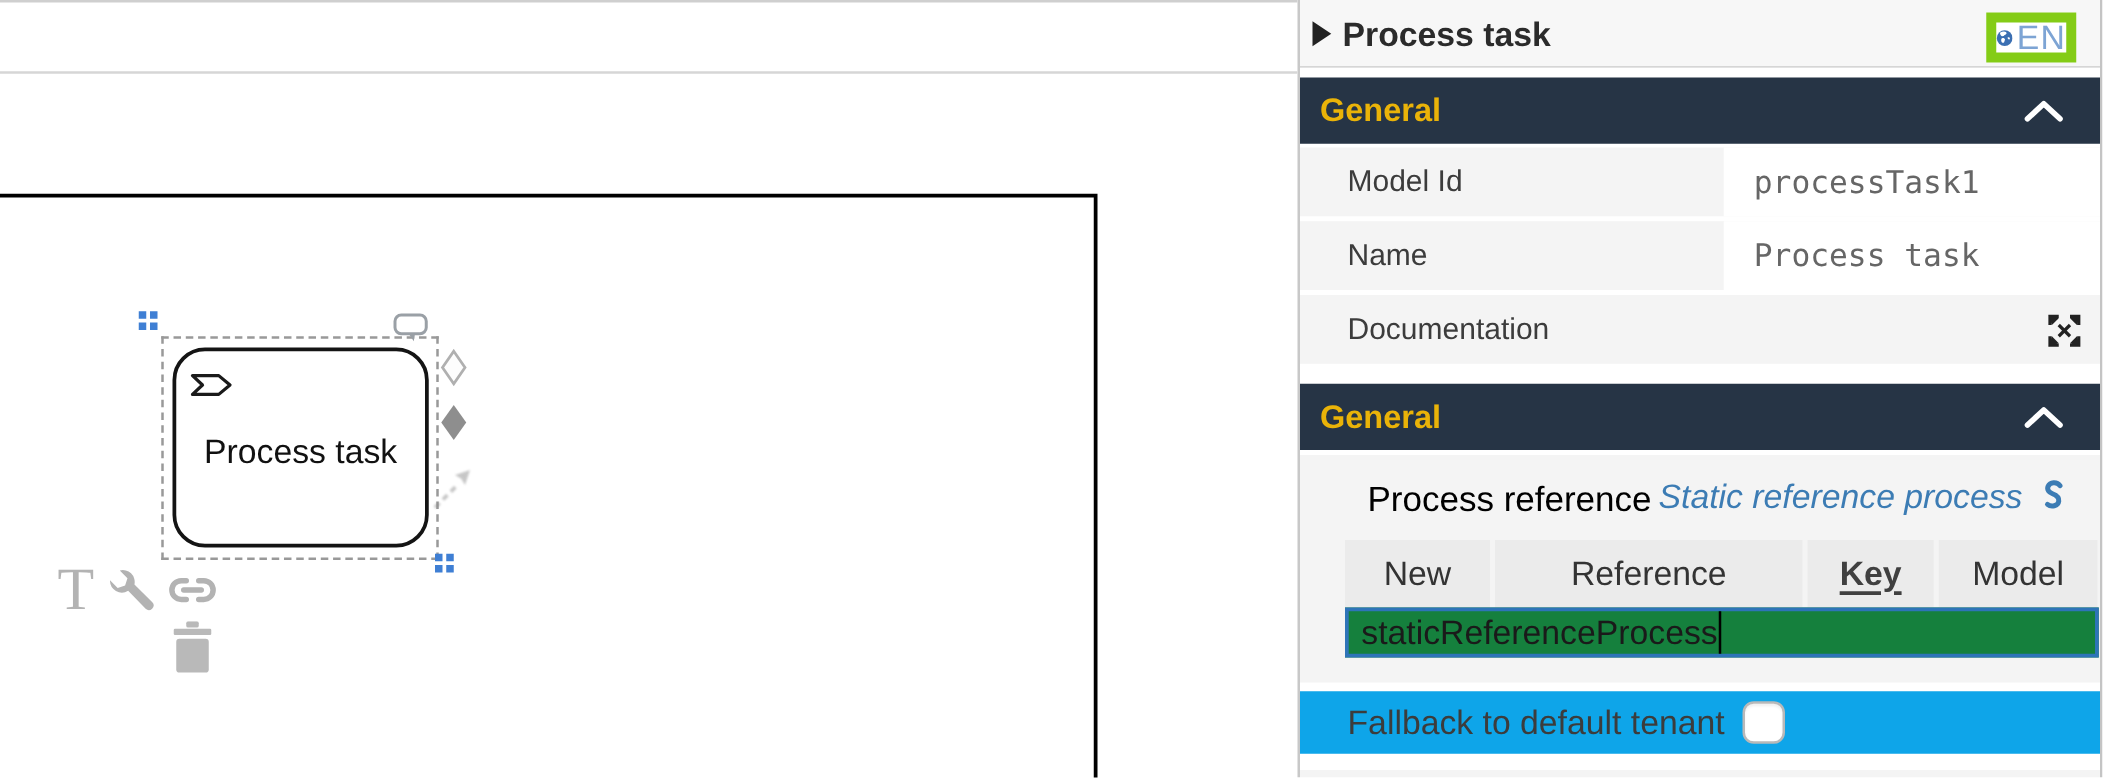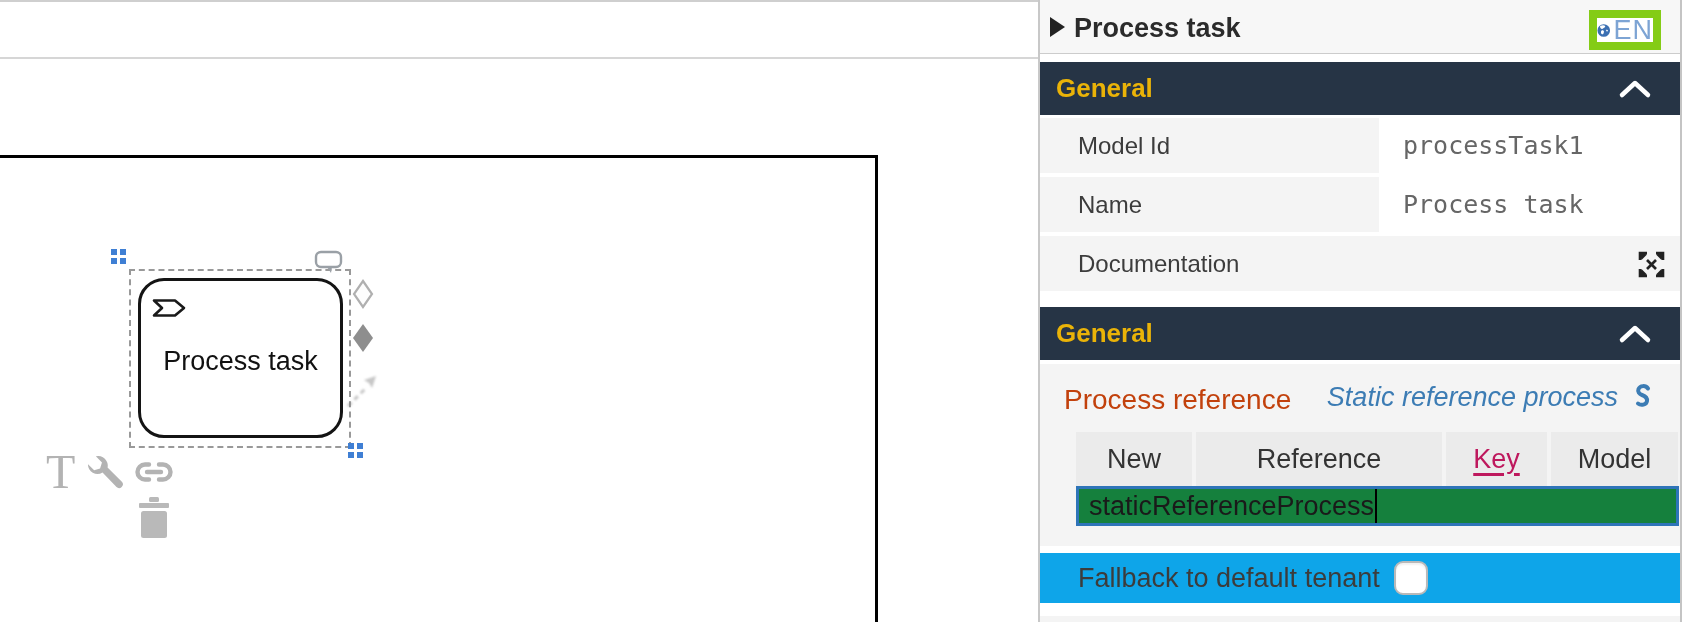--- a/index.html
+++ b/index.html
@@ -43,31 +43,31 @@
   .section-bar{left:0;width:100%;height:53px;background:#263445;display:flex;align-items:center;}
   .section-bar .section-title{margin-left:16px;font-size:26px;font-weight:bold;color:#eab308;flex:1;}
   .section-bar .chevron{margin-right:28px;}
 
   .prop-row{left:0;width:100%;height:55px;background:#f4f4f4;}
   .prop-label{left:38px;top:0;height:55px;display:flex;align-items:center;font-size:24px;color:#3c3c3c;}
   .value-field{left:339px;top:0;width:301px;height:55px;background:#ffffff;display:flex;align-items:center;}
   .value-text{margin-left:24px;font-family:"DejaVu Sans Mono",monospace;font-size:25px;color:#666;white-space:pre;}
 
   #details-block{left:0;top:364px;width:100%;height:182px;background:#f4f4f4;}
-  #proc-ref-label{left:24px;top:20px;font-size:28px;color:#c2410c;}
+  #proc-ref-label{left:54px;top:20px;font-size:28px;color:#000000;}
   #proc-ref-link{right:26px;top:18px;display:flex;align-items:center;gap:10px;cursor:pointer;}
   #proc-ref-link .link-text{font-size:27px;font-style:italic;color:#3c7cb4;}
 
   #ref-tabs{left:36px;top:68px;width:602px;height:54px;display:flex;gap:4px;}
   .tab{background:#ebebeb;height:54px;display:flex;align-items:center;justify-content:center;font-size:27px;color:#333;cursor:pointer;}
   .tab.t-new{width:116px;}
   .tab.t-reference{width:246px;}
   .tab.t-key{width:101px;}
   .tab.t-none{width:127px;}
-  .tab.active{font-weight:normal;text-decoration:underline;text-underline-offset:5px;text-decoration-thickness:3px;color:#be185d;}
+  .tab.active{font-weight:bold;text-decoration:underline;text-underline-offset:5px;text-decoration-thickness:3px;color:#404040;}
 
   #key-input{
     left:36px;top:122px;width:603px;height:40px;box-sizing:border-box;background:#15803d;
     border:3px solid #2e74b8;display:flex;align-items:center;
   }
   #key-input .input-text{margin-left:10px;font-size:27px;color:#1a1a1a;}
   #key-input .caret{display:inline-block;width:2px;height:34px;background:#000;margin-left:1px;}
 
   #fallback-row{left:0;top:553px;width:100%;height:50px;background:#0ea5e9;display:flex;align-items:center;}
   #fallback-row .fb-label{margin-left:38px;font-size:27px;color:#3c3c3c;}

